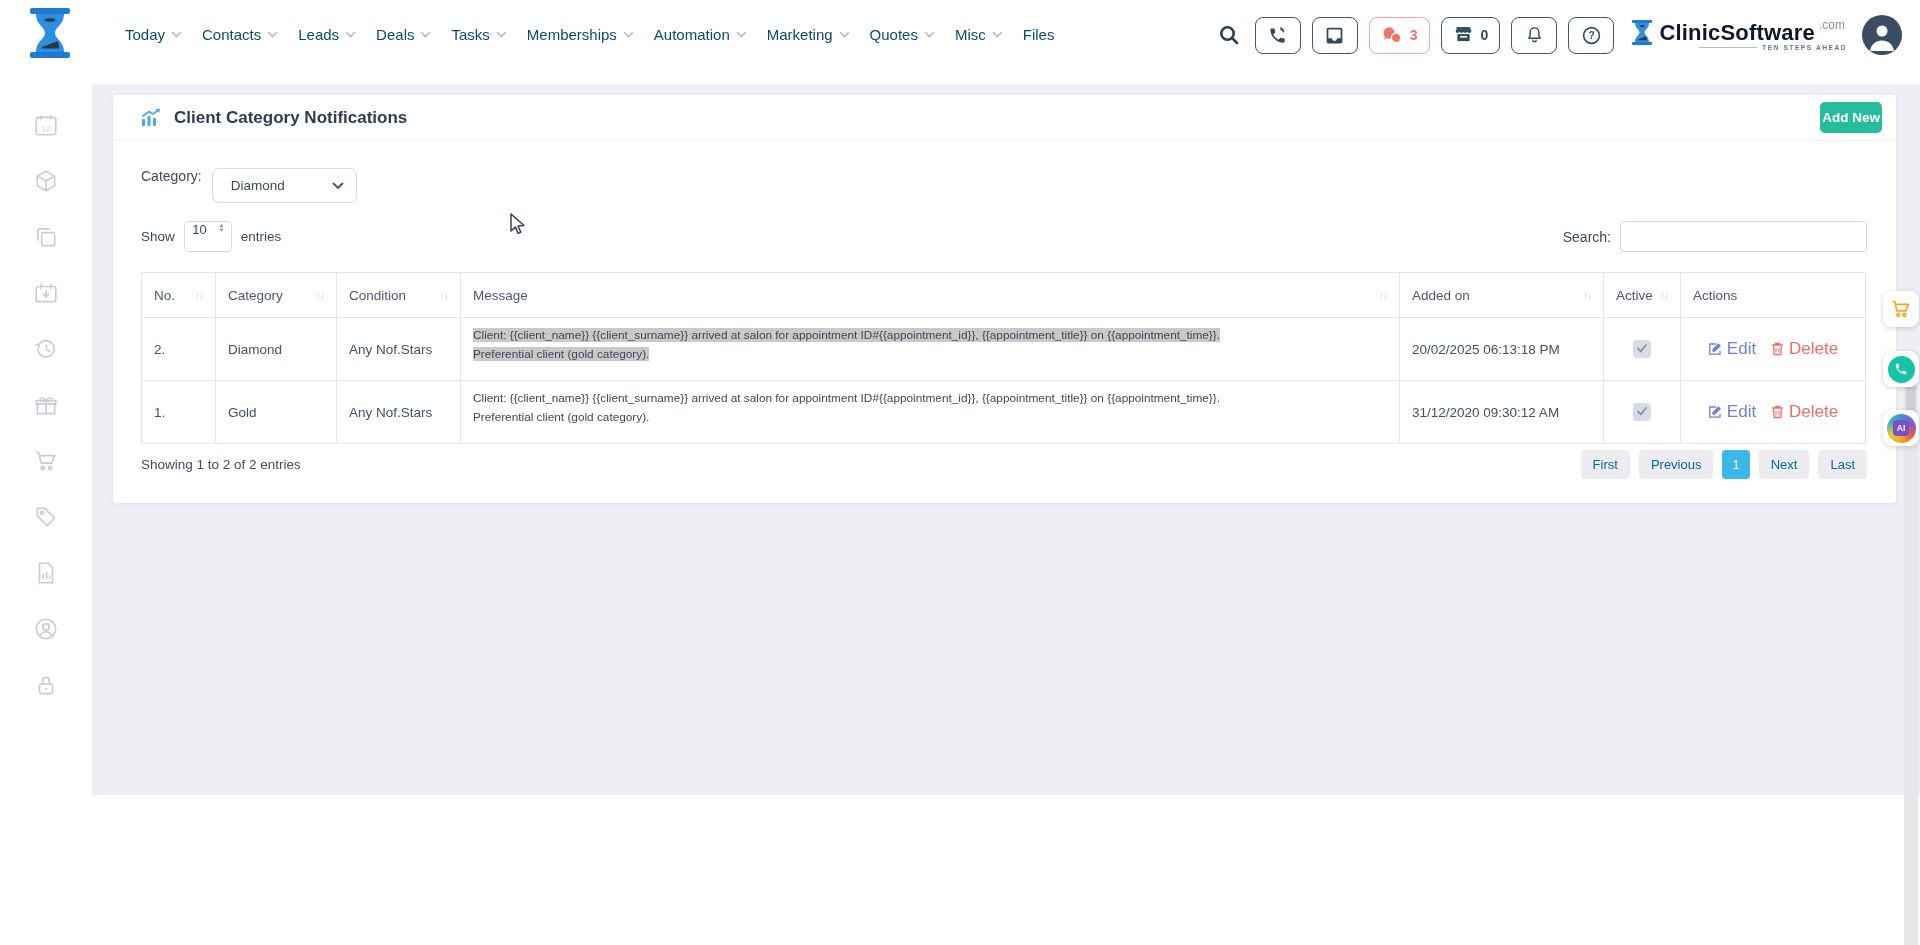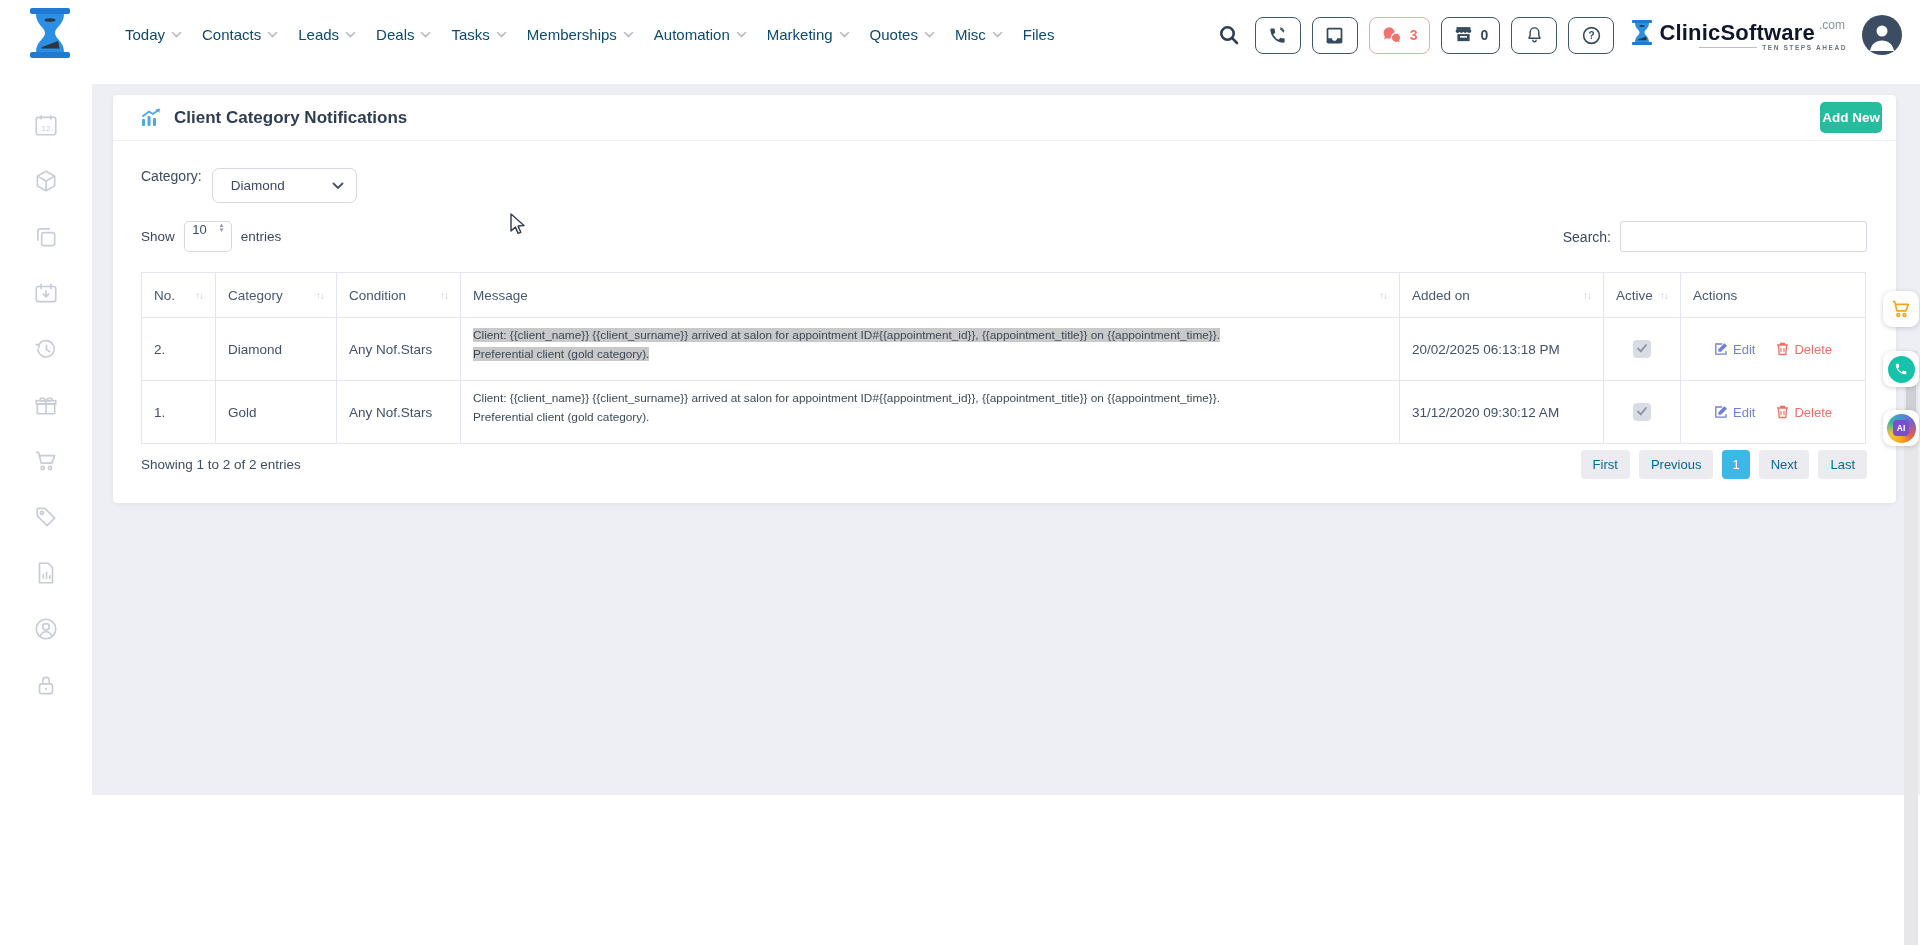--- a/index.html
+++ b/index.html
@@ -55,21 +55,21 @@
   .data-table th,.data-table td{border:1px solid #e3e6ee;}
   .data-table th{height:45px;padding:0 12px;text-align:left;font-weight:normal;font-size:13.5px;color:#4b586e;}
   .thx{display:flex;align-items:center;justify-content:space-between;}
   .sort{font-size:10px;letter-spacing:-1px;color:#c5cad6;cursor:pointer;}
   .data-table td{height:63px;padding:6px 12px;font-size:13.5px;color:#42506a;vertical-align:middle;}
   td.msg{vertical-align:top;padding-top:8px;font-size:11.8px;color:#3e4856;line-height:1.6;}
   .sel{background:#c9c9c9;}
   .cbx{display:inline-block;width:18px;height:18px;background:#d9dce5;border-radius:4px;text-align:center;cursor:pointer;}
   td.center{text-align:center;}
   .acts{display:flex;align-items:center;justify-content:space-evenly;}
-  .act{display:flex;align-items:center;gap:5px;font-size:13px;cursor:pointer;text-decoration:none;}
+  .act{display:flex;align-items:center;gap:5px;font-size:17px;cursor:pointer;text-decoration:none;}
   .act.edit{color:#7080d8;}
   .act.del{color:#ed6f67;}
 
   .showing{position:absolute;left:28px;top:362px;font-size:13.5px;color:#3f4c61;}
   .pagination{position:absolute;right:29px;top:355px;display:flex;align-items:center;gap:9px;}
   .pg{height:29px;padding:0 12px;display:flex;align-items:center;background:#ebebf0;border-radius:4px;font-size:13px;color:#0369a1;cursor:pointer;}
   .pg.active{background:#3cb8e8;color:#fff;padding:0 10px;min-width:27px;justify-content:center;}
 
   
   .scroll-strip{position:absolute;right:2px;top:351px;width:14px;height:594px;background:#e7e7ea;z-index:20;}

